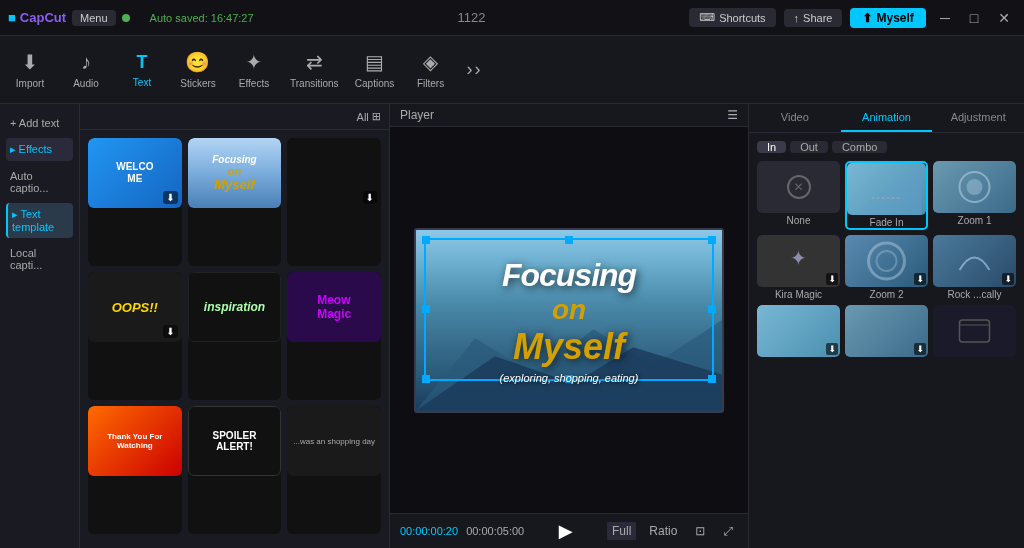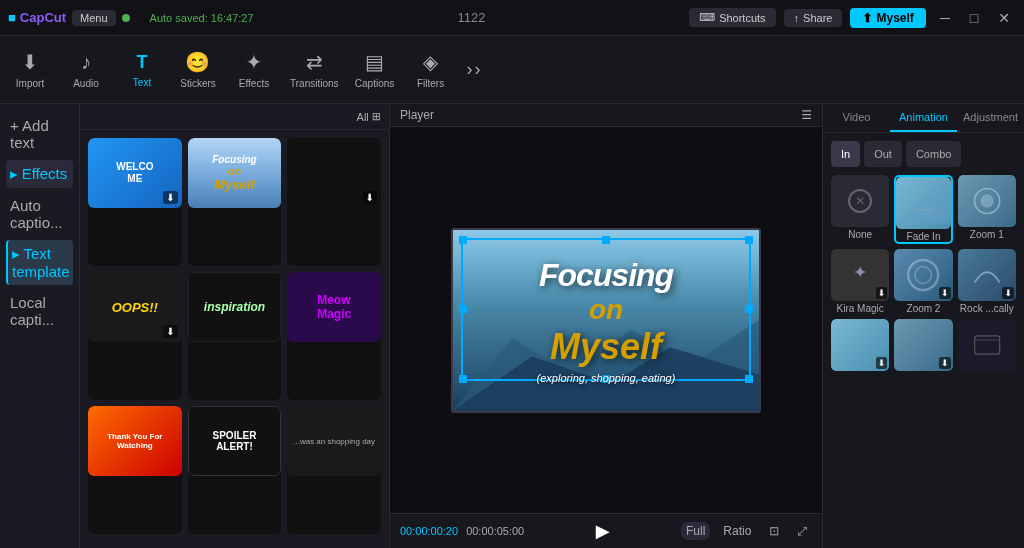--- a/index.html
+++ b/index.html
@@ -26,21 +26,21 @@
     .tool-icon { font-size: 20px; }
     .tool-label { font-size: 10px; }
     .more-btn { display: flex; align-items: center; gap: 2px; color: #aaa; cursor: pointer; font-size: 18px; }
 
     
     .main { display: flex; height: calc(548px - 36px - 68px); }
 
     
     .left-panel { width: 390px; background: #1a1a22; border-right: 1px solid #2a2a35; display: flex; flex-direction: column; }
     .left-sidebar-btns { display: flex; flex-direction: column; gap: 4px; padding: 8px 6px; width: 80px; border-right: 1px solid #2a2a35; }
-    .sidebar-btn { background: none; border: none; color: #aaa; font-size: 15px; cursor: pointer; padding: 5px 4px; border-radius: 4px; text-align: left; }
+    .sidebar-btn { background: none; border: none; color: #aaa; font-size: 11px; cursor: pointer; padding: 5px 4px; border-radius: 4px; text-align: left; }
     .sidebar-btn.active { background: #2a2a3a; color: #00c8ff; }
     .sidebar-btn.template-active { background: #2a3a4a; color: #00c8ff; border-left: 2px solid #00c8ff; }
     .left-inner { display: flex; flex: 1; }
     .left-content { flex: 1; overflow: hidden; }
 
     .left-top { display: flex; align-items: center; justify-content: space-between; padding: 6px 8px; border-bottom: 1px solid #2a2a35; }
     .filter-all { color: #aaa; font-size: 11px; display: flex; align-items: center; gap: 3px; cursor: pointer; }
 
     .templates-grid { display: grid; grid-template-columns: repeat(3, 1fr); gap: 6px; padding: 8px; overflow-y: auto; height: calc(100% - 32px); }
     .template-card { background: #111; border-radius: 6px; overflow: hidden; position: relative; cursor: pointer; }
@@ -76,32 +76,32 @@
     .sel-tm { top: -4px; left: 50%; transform: translateX(-50%); }
     .sel-bm { bottom: -4px; left: 50%; transform: translateX(-50%); }
     .sel-lm { left: -4px; top: 50%; transform: translateY(-50%); }
     .sel-rm { right: -4px; top: 50%; transform: translateY(-50%); }
 
     .player-controls { display: flex; align-items: center; padding: 6px 10px; gap: 8px; background: #17171e; border-top: 1px solid #2a2a35; }
     .time-display { color: #00c8ff; font-size: 11px; }
     .time-total { color: #aaa; font-size: 11px; }
     .ctrl-spacer { flex: 1; }
     .play-btn { background: none; border: none; color: #fff; font-size: 18px; cursor: pointer; }
-    .player-ctrl-btn { background: none; border: none; color: #aaa; font-size: 12px; cursor: pointer; padding: 2px 5px; border-radius: 7px; }
+    .player-ctrl-btn { background: none; border: none; color: #aaa; font-size: 12px; cursor: pointer; padding: 2px 5px; border-radius: 1px; }
     .player-ctrl-btn.active { background: #2a2a3a; }
 
     
-    .right-panel { width: 202px; background: #17171e; border-left: 1px solid #2a2a35; display: flex; flex-direction: column; }
+    .right-panel { width: 276px; background: #17171e; border-left: 1px solid #2a2a35; display: flex; flex-direction: column; }
     .right-tabs { display: flex; border-bottom: 1px solid #2a2a35; }
     .rtab { flex: 1; text-align: center; padding: 7px 4px; font-size: 11px; color: #888; cursor: pointer; border-bottom: 2px solid transparent; }
     .rtab.active { color: #00c8ff; border-bottom-color: #00c8ff; }
 
     .animation-panel { padding: 8px; }
     .anim-tabs { display: flex; gap: 4px; margin-bottom: 8px; }
-    .atab { background: #2a2a35; border: none; color: #aaa; font-size: 11px; padding: 7px 10px; border-radius: 4px; cursor: pointer; }
+    .atab { background: #2a2a35; border: none; color: #aaa; font-size: 11px; padding: 0 10px; border-radius: 4px; cursor: pointer; }
     .atab.active { background: #3a3a4a; color: #fff; }
 
     .anim-grid { display: grid; grid-template-columns: repeat(3, 1fr); gap: 5px; }
     .anim-card { border-radius: 5px; overflow: hidden; cursor: pointer; position: relative; }
     .anim-thumb { width: 100%; height: 52px; border-radius: 5px; overflow: hidden; position: relative; }
     .anim-none { background: #2a2a35; display: flex; align-items: center; justify-content: center; }
     .anim-none-icon { width: 24px; height: 24px; border-radius: 50%; border: 2px solid #666; display: flex; align-items: center; justify-content: center; font-size: 12px; color: #666; }
     .anim-img-1 { background: linear-gradient(135deg, #7ab8d4 0%, #4a8fb0 100%); }
     .anim-img-2 { background: linear-gradient(135deg, #6a9ab0 0%, #3a6a8a 100%); }
     .anim-img-3 { background: #333; }

